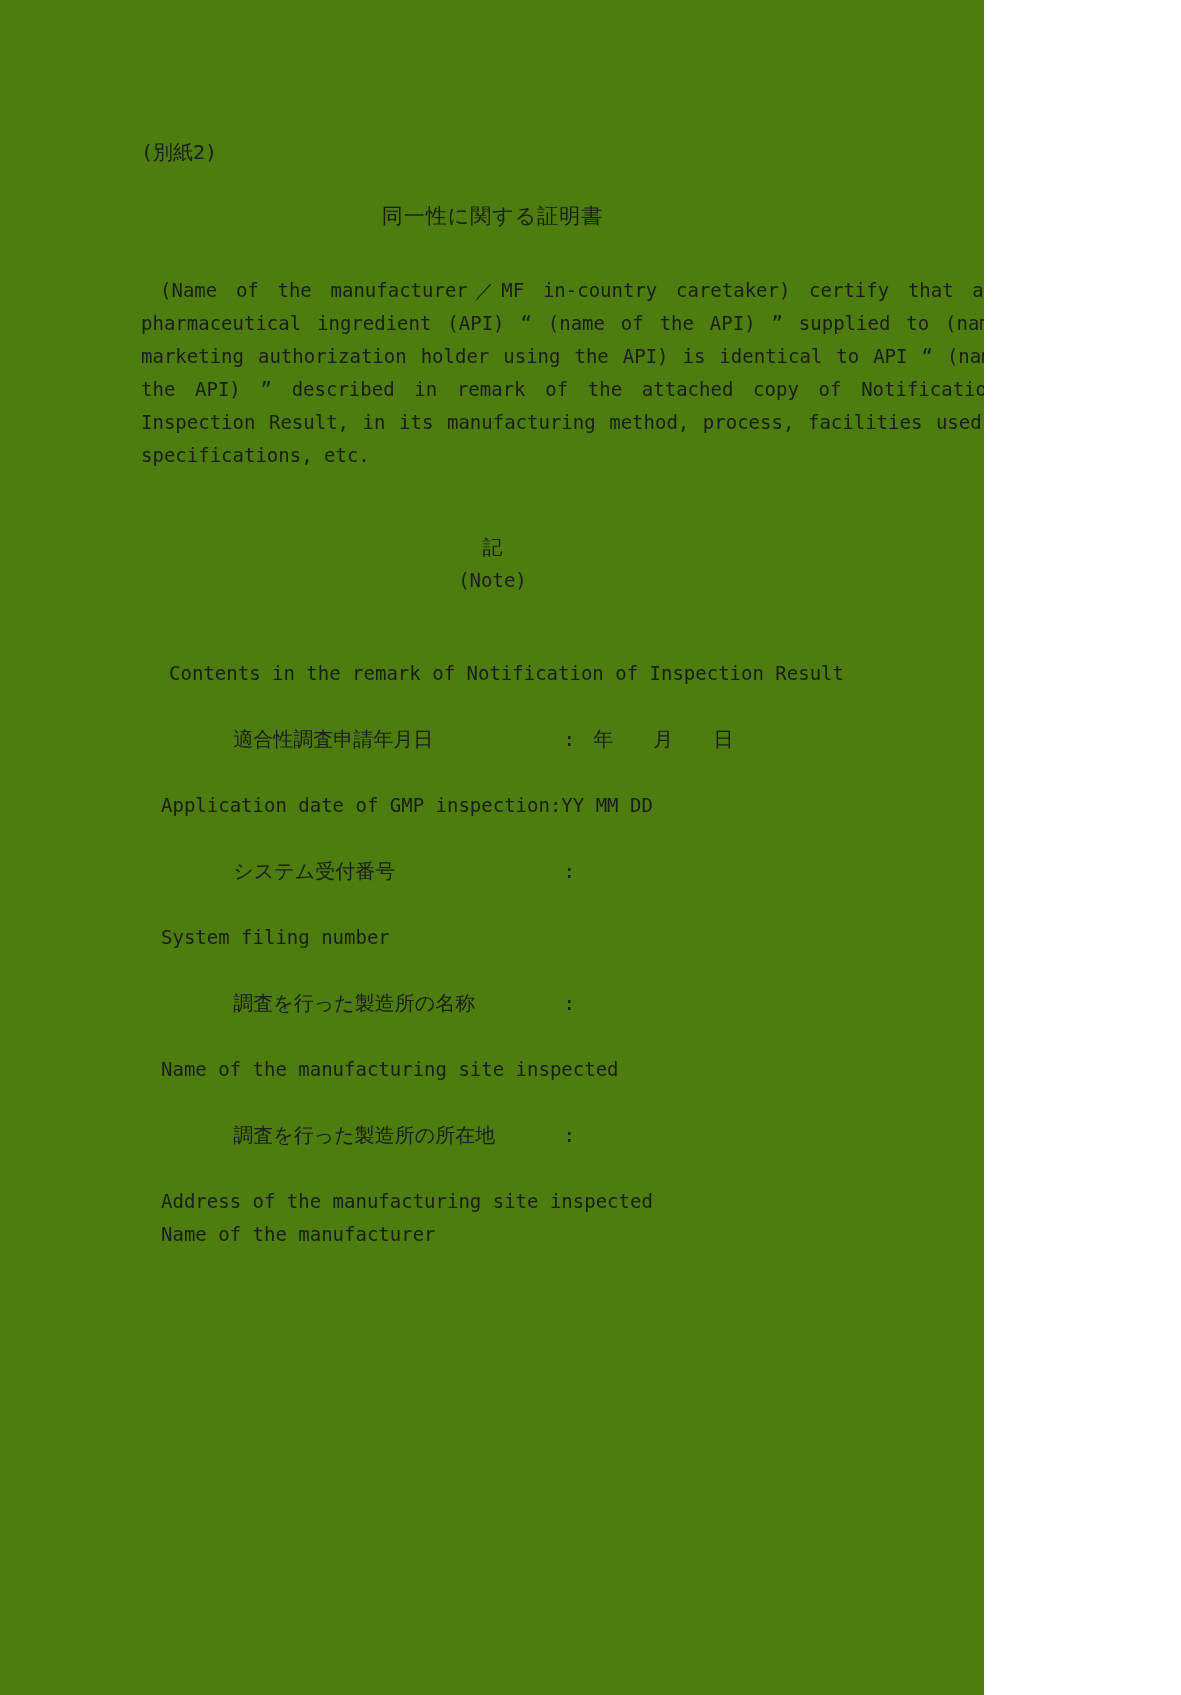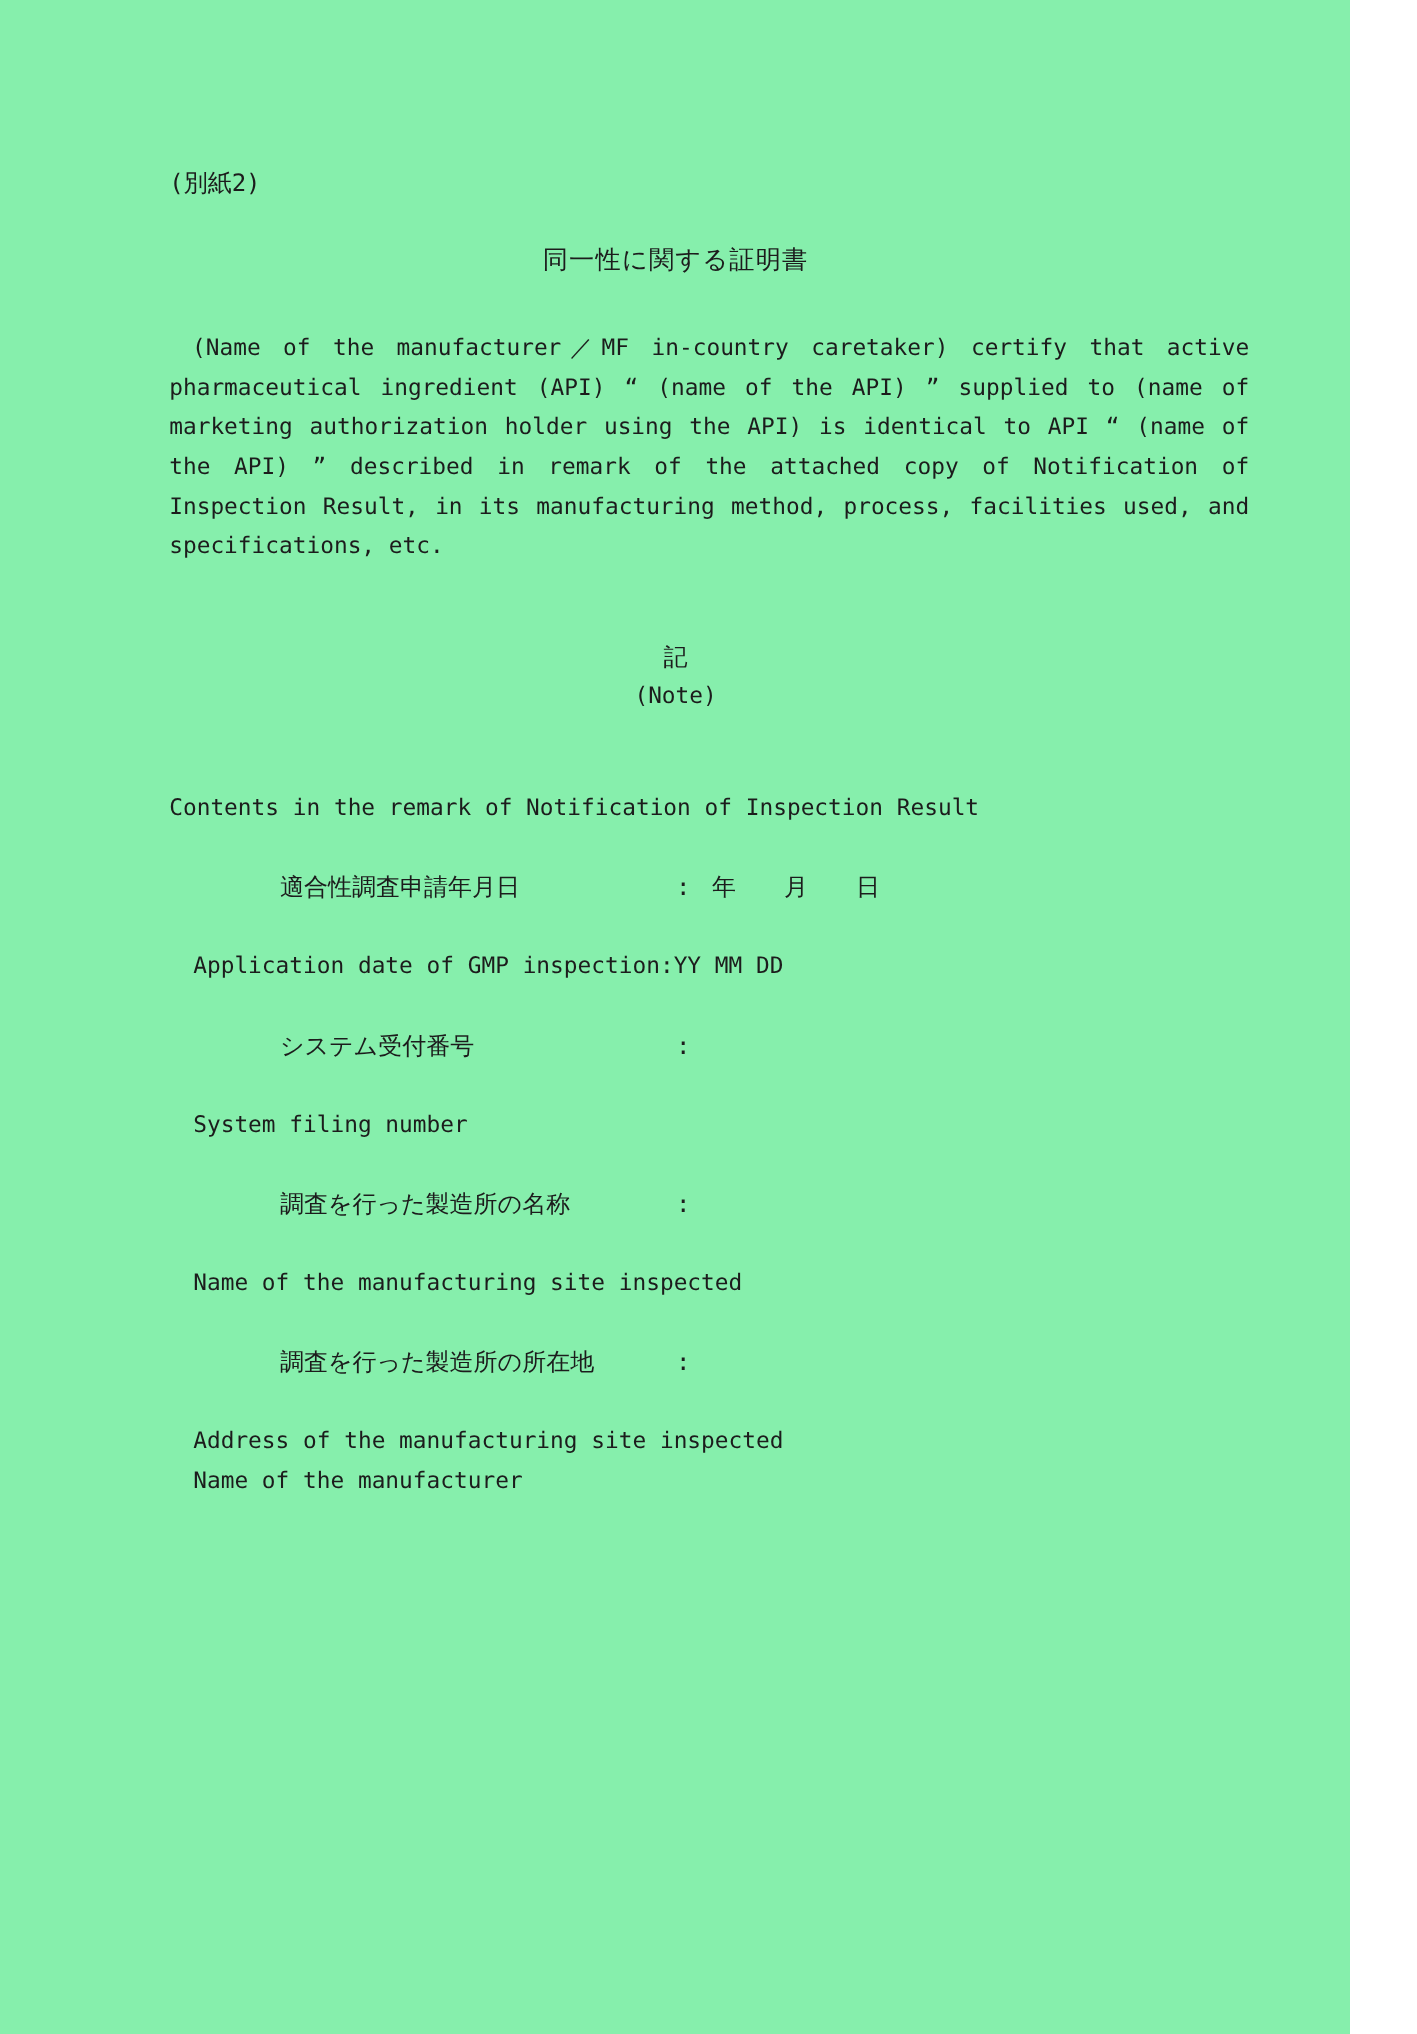--- a/index.html
+++ b/index.html
@@ -3,23 +3,23 @@
 <meta charset="utf-8">
 <style>
   * { margin:0; padding:0; box-sizing:border-box; }
   html, body { background:#ffffff; }
   body {
     font-family: "DejaVu Sans Mono", "Liberation Mono", monospace;
     color:#1c1c1c;
   }
   .page {
     position: relative;
-    width: 1125px;
+    width: 984px;
     height: 1695px;
-    background: #86efac;
+    background: #4d7c0f;
     padding: 138px 140px 0 141px;
     overflow: hidden;
   }
   .attachment-label {
     font-size: 20px;
     line-height: 28px;
     margin-bottom: 36px;
   }
   .title-ja {
     font-size: 21px;
@@ -65,20 +65,21 @@
     line-height: 33px;
     text-align: center;
   }
   .section-ja {
     font-size: 20px;
     line-height: 33px;
   }
   .section-en {
     font-size: 19px;
     line-height: 33px;
+    text-align: right;
   }
   .fields { margin-left: 20px; }
   .field-ja {
     font-size: 20px;
     line-height: 33px;
     white-space: pre;
   }
   .f-label {
     display: inline-block;
     min-width: 330px;

